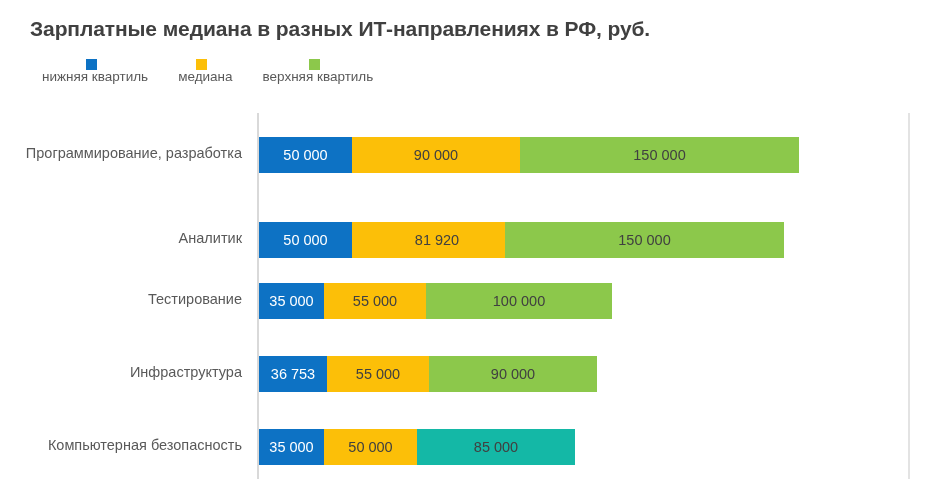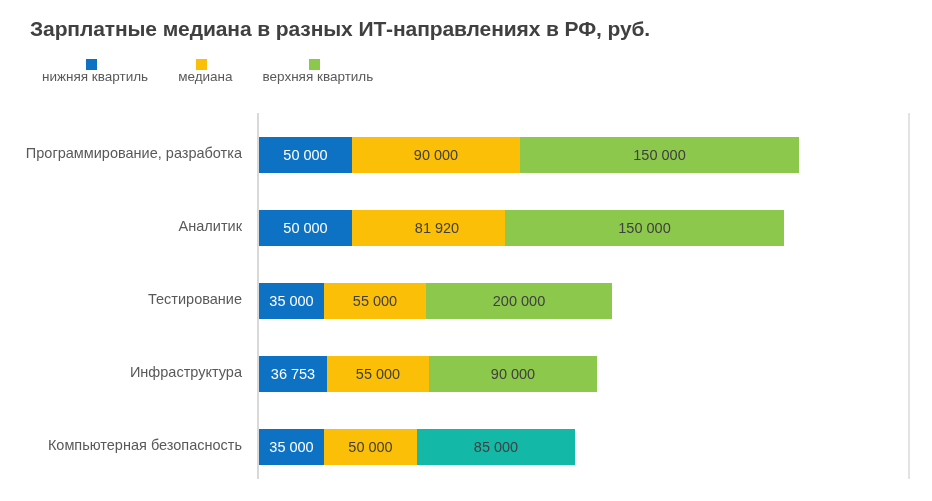--- a/index.html
+++ b/index.html
@@ -149,35 +149,35 @@
 
     <div class="bar-row" style="top: 135px;">
       <div class="cat-label">Программирование, разработка</div>
       <div class="bar-track">
         <div class="seg seg-lower" style="width: 93px; background: rgb(13, 114, 196);">50 000</div>
         <div class="seg seg-median" style="width: 168px; background: rgb(252, 191, 8);">90 000</div>
         <div class="seg seg-upper" style="width: 279px; background: rgb(140, 200, 75);">150 000</div>
       </div>
     </div>
 
-    <div class="bar-row" style="top: 208px; border-radius: 17px;">
+    <div class="bar-row" style="top: 220px; border-radius: 17px;">
       <div class="cat-label">Аналитик</div>
       <div class="bar-track">
         <div class="seg seg-lower" style="width: 93px; background: rgb(13, 114, 196);">50 000</div>
         <div class="seg seg-median" style="width: 153px; background: rgb(252, 191, 8); padding-left: 17px;">81 920</div>
         <div class="seg seg-upper" style="width: 279px; background: rgb(140, 200, 75);">150 000</div>
       </div>
     </div>
 
     <div class="bar-row" style="top: 281px;">
       <div class="cat-label">Тестирование</div>
       <div class="bar-track">
         <div class="seg seg-lower" style="width: 65px; background: rgb(13, 114, 196);">35 000</div>
         <div class="seg seg-median" style="width: 102px; background: rgb(252, 191, 8);">55 000</div>
-        <div class="seg seg-upper" style="width: 186px; background: rgb(140, 200, 75);">200 000</div>
+        <div class="seg seg-upper" style="width: 186px; background: rgb(140, 200, 75);">100 000</div>
       </div>
     </div>
 
     <div class="bar-row" style="top: 354px;">
       <div class="cat-label">Инфраструктура</div>
       <div class="bar-track">
         <div class="seg seg-lower" style="width: 68px; background: rgb(13, 114, 196);">36 753</div>
         <div class="seg seg-median" style="width: 102px; background: rgb(252, 191, 8);">55 000</div>
         <div class="seg seg-upper" style="width: 168px; background: rgb(140, 200, 75);">90 000</div>
       </div>

